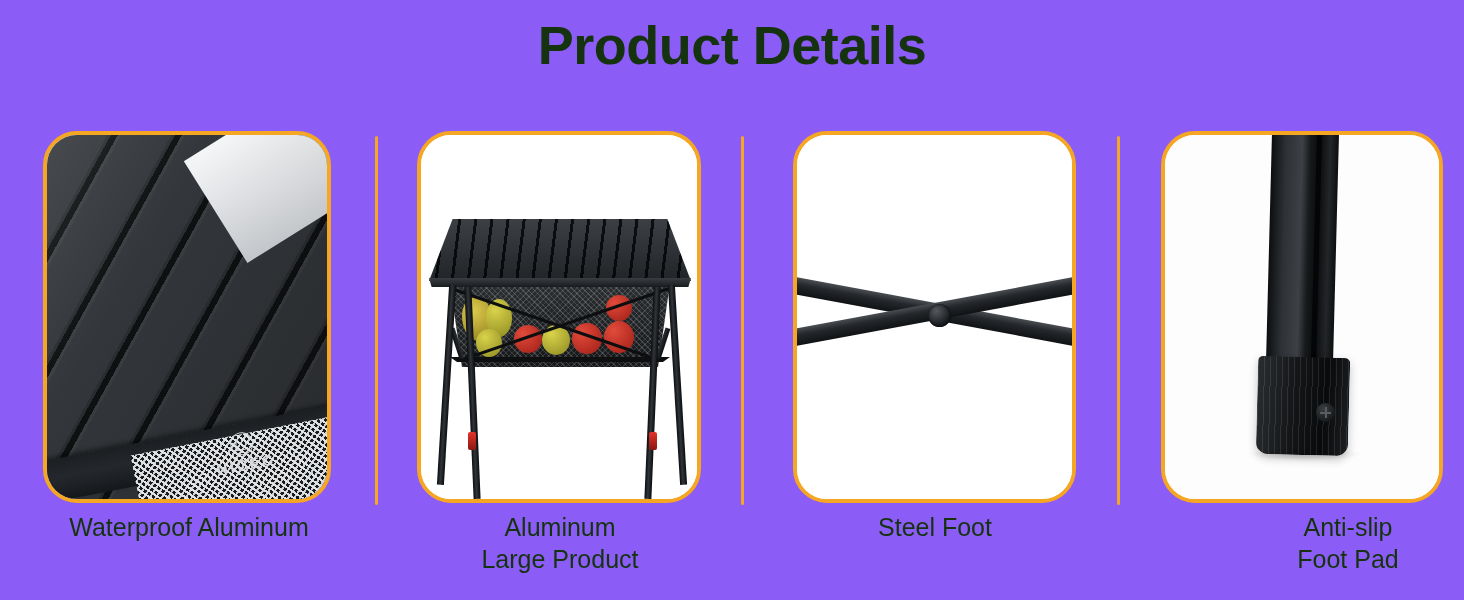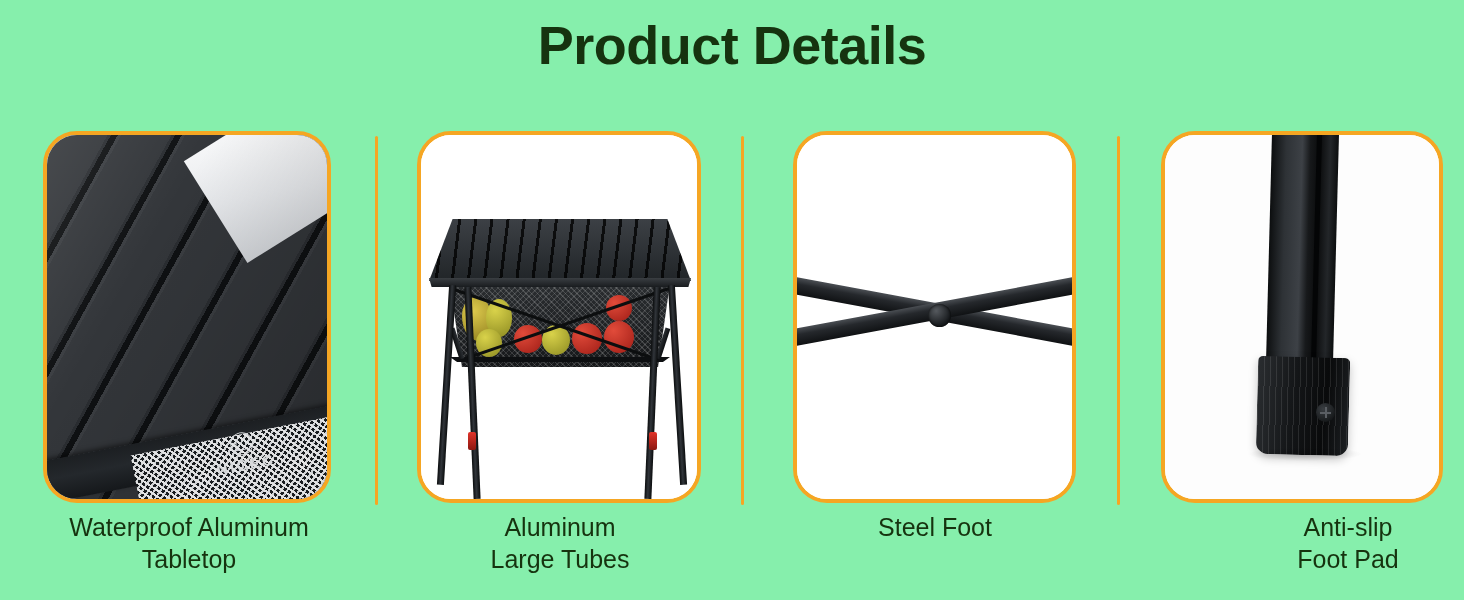--- a/index.html
+++ b/index.html
@@ -3,21 +3,21 @@
 <meta charset="utf-8">
 <title>Product Details</title>
 <style>
   * { margin:0; padding:0; box-sizing:border-box; }
   html, body {
     width:1464px; height:600px;
     background:#f1eee9;
     font-family:"Liberation Sans", sans-serif;
     overflow:hidden;
   }
-  .page { position:relative; width:1464px; height:600px; background:#86efac; }
+  .page { position:relative; width:1464px; height:600px; background:#8b5cf6; }
 
   
   .title {
     position:absolute; top:14px; left:0; width:1464px;
     text-align:center;
     font-size:54px; font-weight:bold; letter-spacing:-0.5px;
     color:#16330f;
   }
 
   
@@ -304,25 +304,24 @@
         <div class="foot-pad"></div>
         <div class="foot-screw"></div>
         <div class="foot-shadow"></div>
       </div>
     </div>
 
   </div>
 
   <div class="caption c1">
     <span class="ln">Waterproof Aluminum</span>
-    <span class="ln">Tabletop</span>
   </div>
   <div class="caption c2">
     <span class="ln">Aluminum</span>
-    <span class="ln">Large Tubes</span>
+    <span class="ln">Large Product</span>
   </div>
   <div class="caption c3">
     <span class="ln">Steel Foot</span>
   </div>
   <div class="caption c4">
     <span class="ln">Anti-slip</span>
     <span class="ln">Foot Pad</span>
   </div>
 
 </div>

